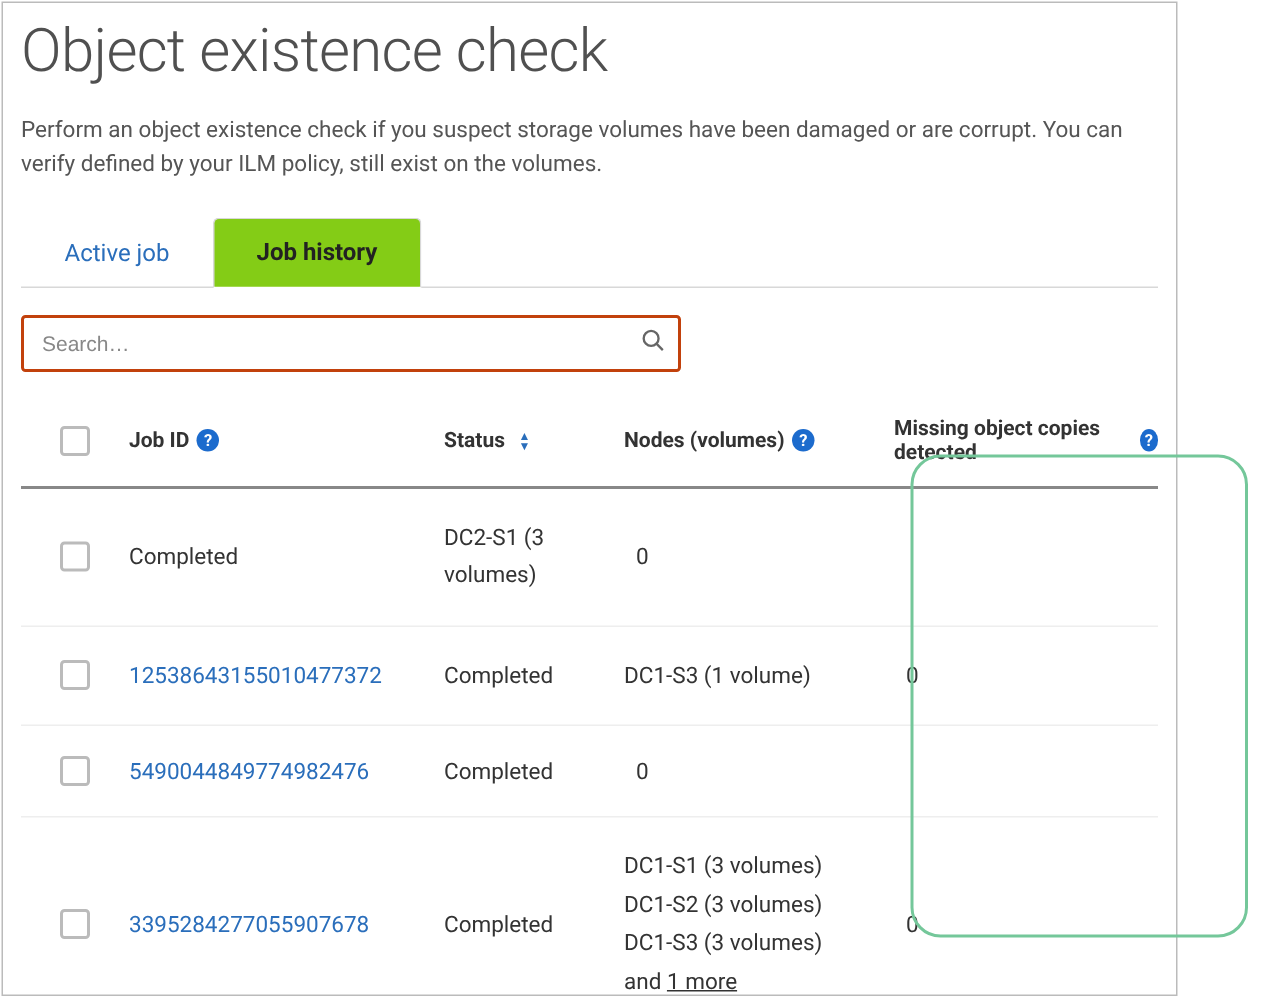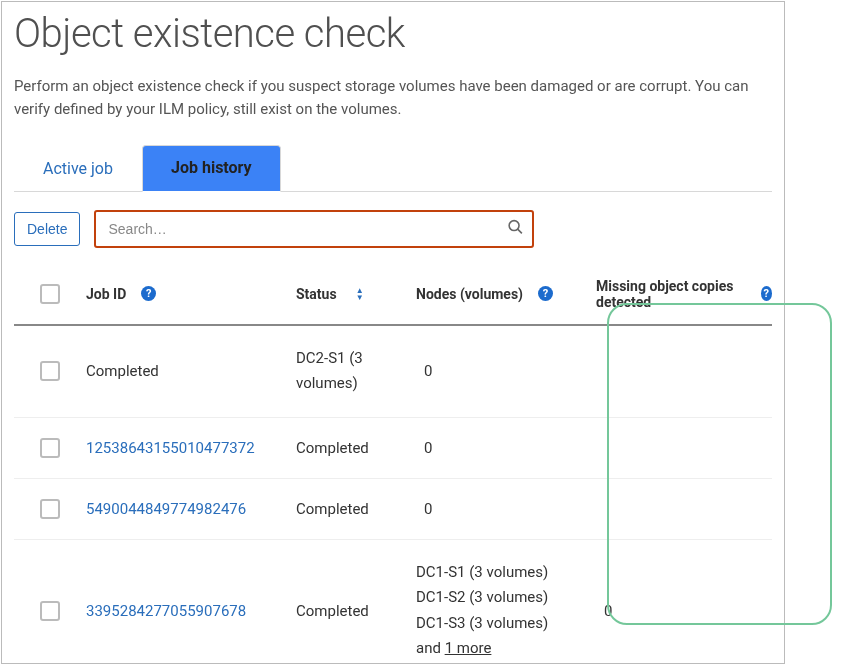--- a/index.html
+++ b/index.html
@@ -50,21 +50,21 @@
     border: 1px solid transparent;
     border-bottom: none;
     color: #2a6ebb;
     font-weight: 400;
   }
   .tab.active {
     color: #222;
     font-weight: 700;
     border: 1px solid #d8d8d8;
     border-bottom: 1px solid #fff;
-    background: #3b82f6;
+    background: #84cc16;
     border-radius: 4px 4px 0 0;
   }
   
   .toolbar {
     display: flex;
     gap: 14px;
     align-items: center;
     margin-bottom: 22px;
   }
   .btn-delete {
@@ -108,21 +108,21 @@
   .grid-header {
     font-weight: 700;
     font-size: 14px;
     color: #333;
     padding: 8px 0 14px 0;
     border-bottom: 2px solid #888;
   }
   .col-head {
     display: flex;
     align-items: center;
-    gap: 15px;
+    gap: 5px;
   }
   .help {
     display: inline-flex;
     width: 15px;
     height: 15px;
     border-radius: 50%;
     background: #1c6bcd;
     color: #fff;
     font-size: 11px;
     font-weight: 700;
@@ -180,21 +180,20 @@
   <h1>Object existence check</h1>
 
   <p class="desc">Perform an object existence check if you suspect storage volumes have been damaged or are corrupt. You can verify defined by your ILM policy, still exist on the volumes.</p>
 
   <div class="tabs">
     <div class="tab">Active job</div>
     <div class="tab active">Job history</div>
   </div>
 
   <div class="toolbar">
-    <button class="btn-delete">Delete</button>
     <div class="search-wrap">
       <input class="search" type="text" placeholder="Search…" style="">
       <span class="search-icon">
         <svg width="17" height="17" viewBox="0 0 24 24" fill="none" stroke="currentColor" stroke-width="2.2">
             <circle cx="10" cy="10" r="7"></circle>
             <line x1="21" y1="21" x2="15" y2="15"></line>
           </svg>
       </span>
     </div>
   </div>
@@ -236,20 +235,23 @@
             <div>DC2-S1 (3 volumes)</div>
           </div>
           <div class="missing-cell">0</div>
         </div>
         <div class="grid-row">
           <div class="cb-wrap">
             <div class="cb"></div>
           </div>
           <div><a href="#" class="link">12538643155010477372</a></div>
           <div>Completed</div>
+          <div class="nodes-multi">
+            <div>DC1-S3 (1 volume)</div>
+          </div>
           <div class="missing-cell">0</div>
         </div>
         <div class="grid-row">
           <div class="cb-wrap">
             <div class="cb"></div>
           </div>
           <div><a href="#" class="link">5490044849774982476</a></div>
           <div>Completed</div>
           <div class="missing-cell">0</div>
         </div>

